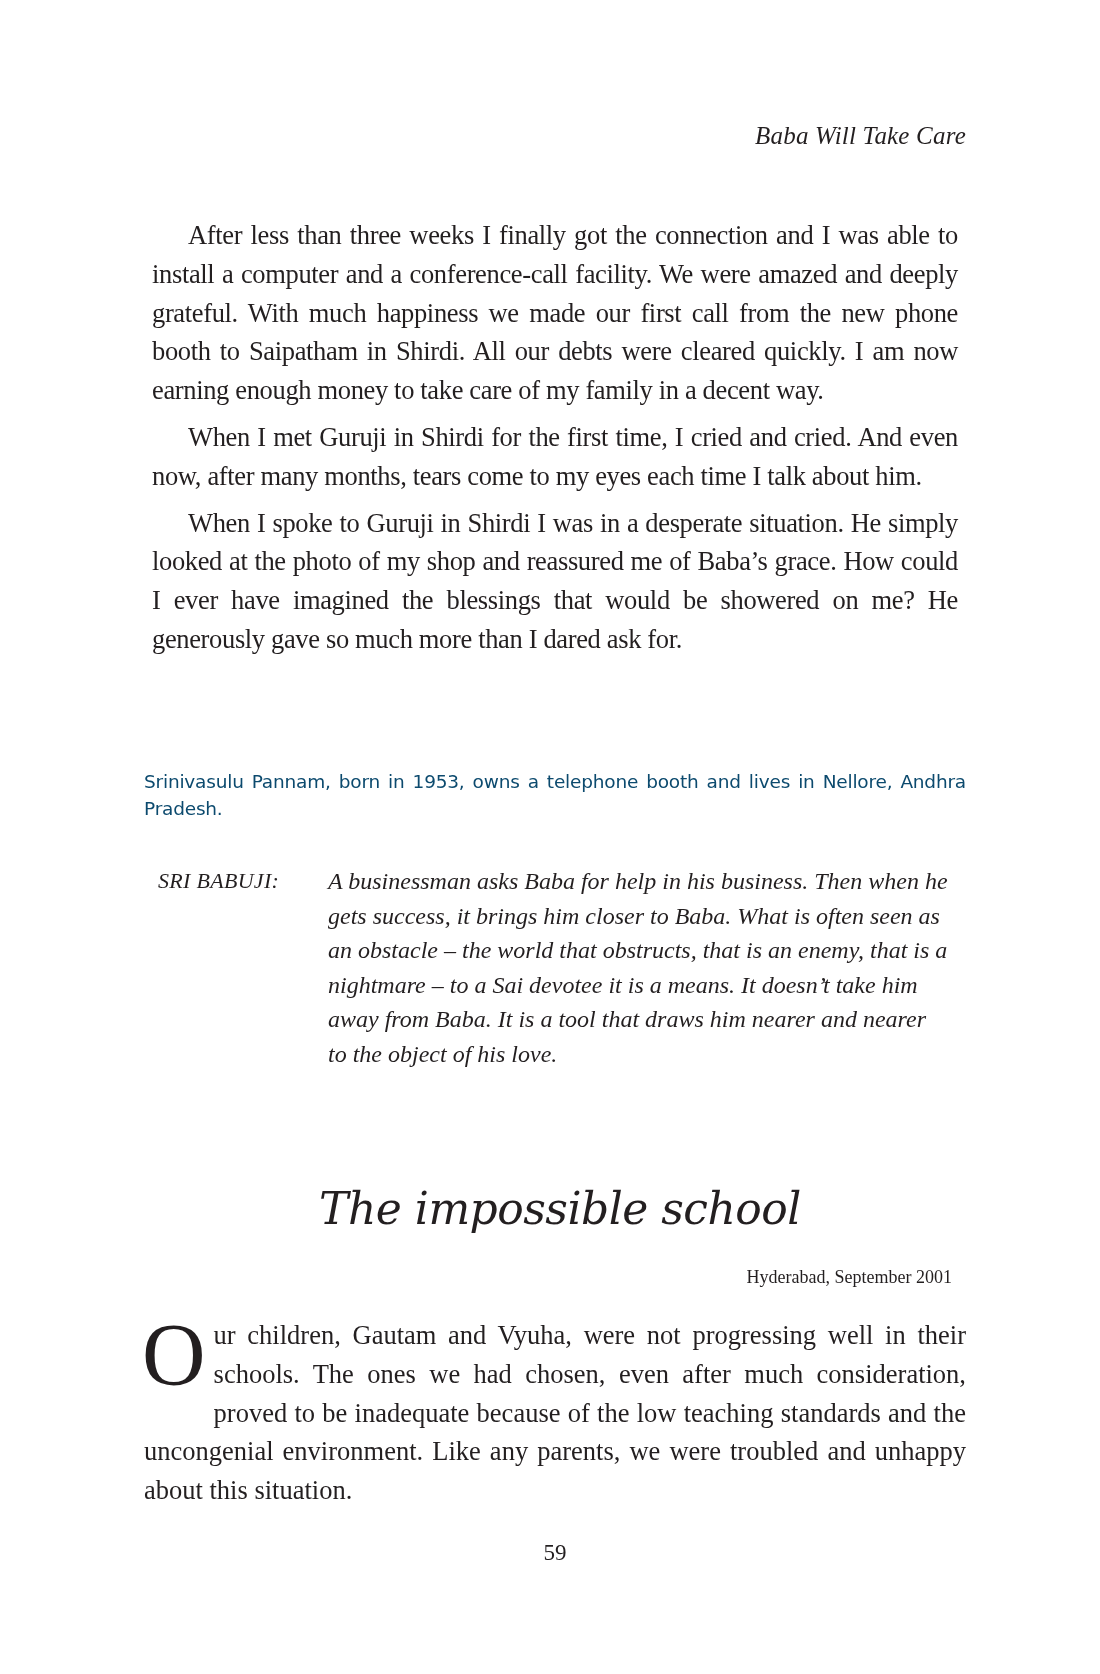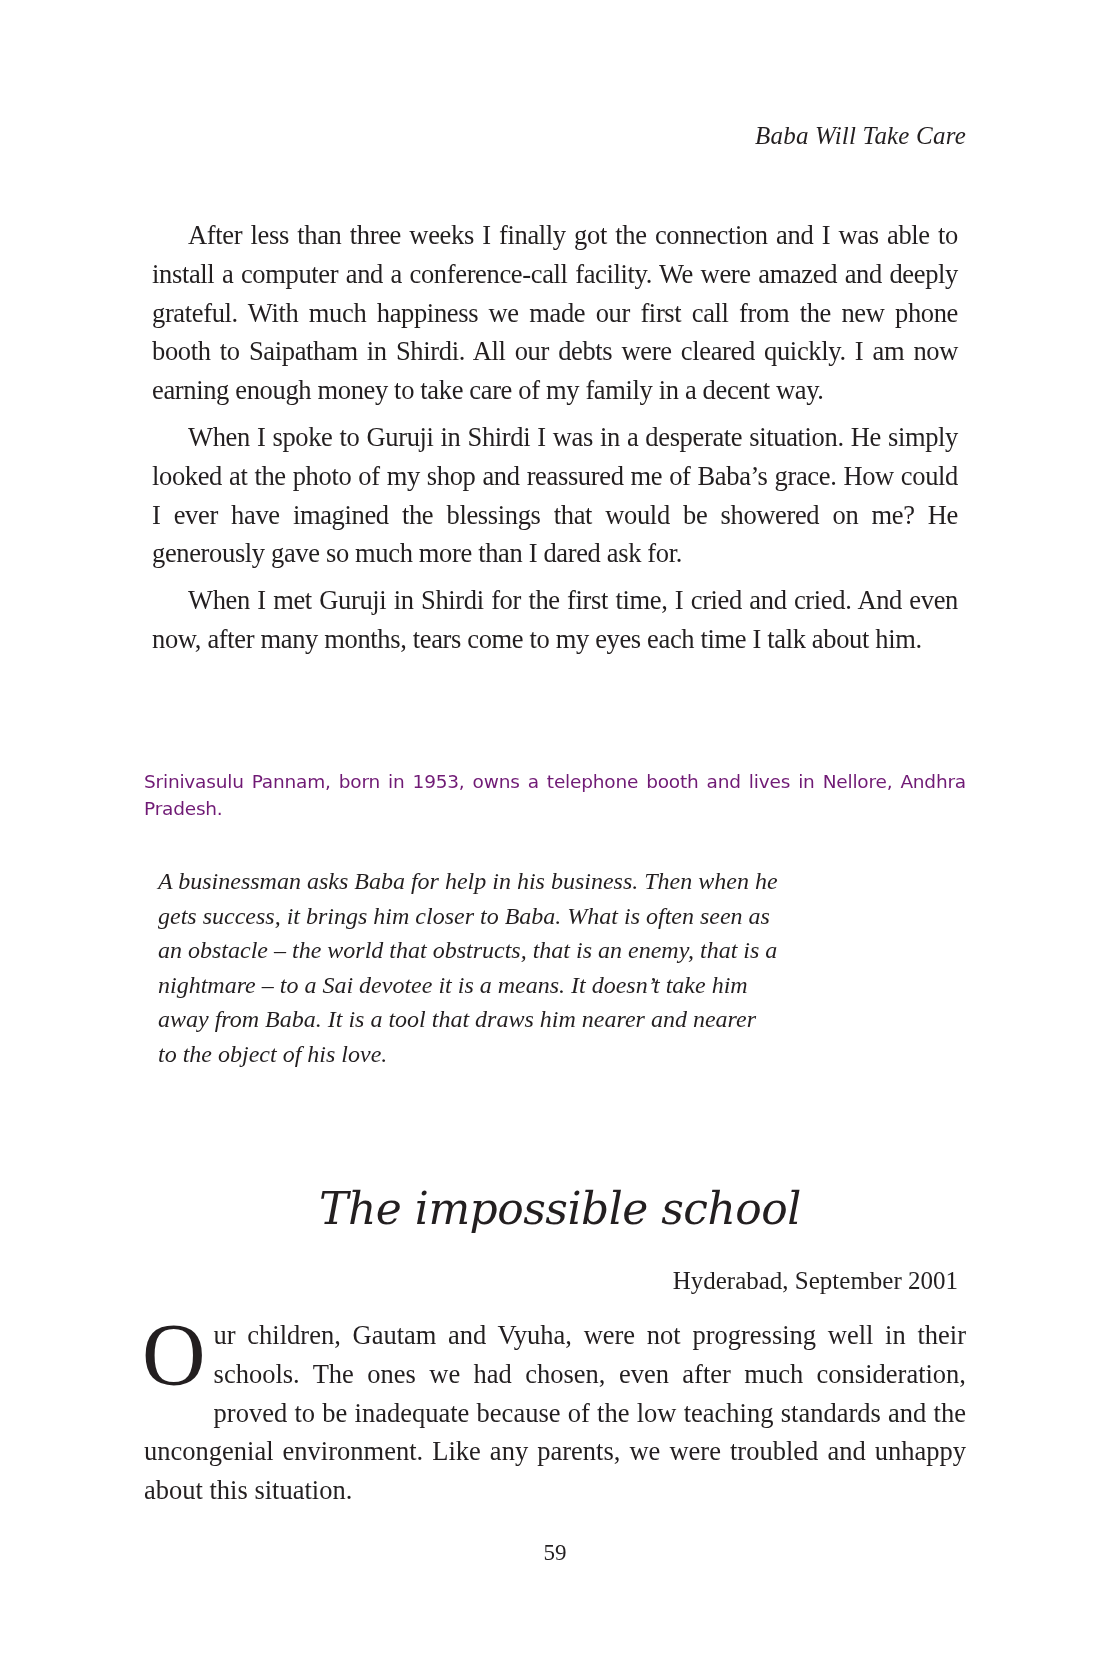--- a/index.html
+++ b/index.html
@@ -49,21 +49,21 @@
     .bio {
       position: absolute;
       top: 768px;
       left: 0;
       width: 822px;
       font-family: "DejaVu Sans", "Liberation Sans", sans-serif;
       font-size: 18.5px;
       line-height: 27px;
       text-align: justify;
       text-align-last: left;
-      color: #701a75;
+      color: #0c4a6e;
       letter-spacing: -0.2px;
     }
     .quote {
       position: absolute;
       top: 864px;
       left: 14px;
       width: 808px;
       display: flex;
       font-style: italic;
       font-size: 24px;
@@ -87,22 +87,22 @@
       font-family: "DejaVu Serif", "Liberation Serif", serif;
       font-style: italic;
       font-size: 44px;
       font-weight: normal;
       margin: 5px;
       letter-spacing: -0.5px;
     }
     .dateline {
       position: absolute;
       top: 1267px;
-      right: 8px;
-      font-size: 25px;
+      right: 14px;
+      font-size: 18px;
     }
     .opening {
       position: absolute;
       top: 1316px;
       left: 0;
       width: 822px;
       font-size: 26.5px;
       line-height: 38.8px;
       text-align: justify;
       margin: 0;
@@ -127,27 +127,28 @@
   </style>
 </head>
 <body>
 
 <div class="page">
 
   <div class="running-head">Baba Will Take Care</div>
 
   <div class="body-text">
     <p class="cond">After less than three weeks I finally got the connection and I was able to install a computer and a conference-call facility. We were amazed and deeply grateful. With much happiness we made our first call from the new phone booth to Saipatham in Shirdi. All our debts were cleared quickly. I am now earning enough money to take care of my family in a decent way.</p>
+    <p class="cond">When I met Guruji in Shirdi for the first time, I cried and cried. And even now, after many months, tears come to my eyes each time I talk about him.</p>
     <p class="cond">When I spoke to Guruji in Shirdi I was in a desperate situation. He simply looked at the photo of my shop and reassured me of Baba’s grace. How could I ever have imagined the blessings that would be showered on me? He generously gave so much more than I dared ask for.</p>
-    <p class="cond">When I met Guruji in Shirdi for the first time, I cried and cried. And even now, after many months, tears come to my eyes each time I talk about him.</p>
   </div>
 
   <div class="bio">Srinivasulu Pannam, born in 1953, owns a telephone booth and lives in Nellore, Andhra Pradesh.</div>
 
   <div class="quote">
+    <div class="quote-speaker">SRI BABUJI:</div>
     <div class="quote-text">A businessman asks Baba for help in his business. Then when he gets success, it brings him closer to Baba. What is often seen as an obstacle – the world that obstructs, that is an enemy, that is a nightmare – to a Sai devotee it is a means. It doesn’t take him away from Baba. It is a tool that draws him nearer and nearer to the object of his love.</div>
   </div>
 
   <h2 class="chapter-title">The impossible school</h2>
 
   <div class="dateline">Hyderabad, September 2001</div>
 
   <p class="opening"><span class="dropcap">O</span><span>ur children, Gautam and Vyuha, were not progressing well in their schools. The ones we had chosen, even after much consideration, proved to be inadequate because of the low teaching standards and the uncongenial environment. Like any parents, we were troubled and unhappy about this situation.</span></p>
 
   <div class="folio">59</div>

